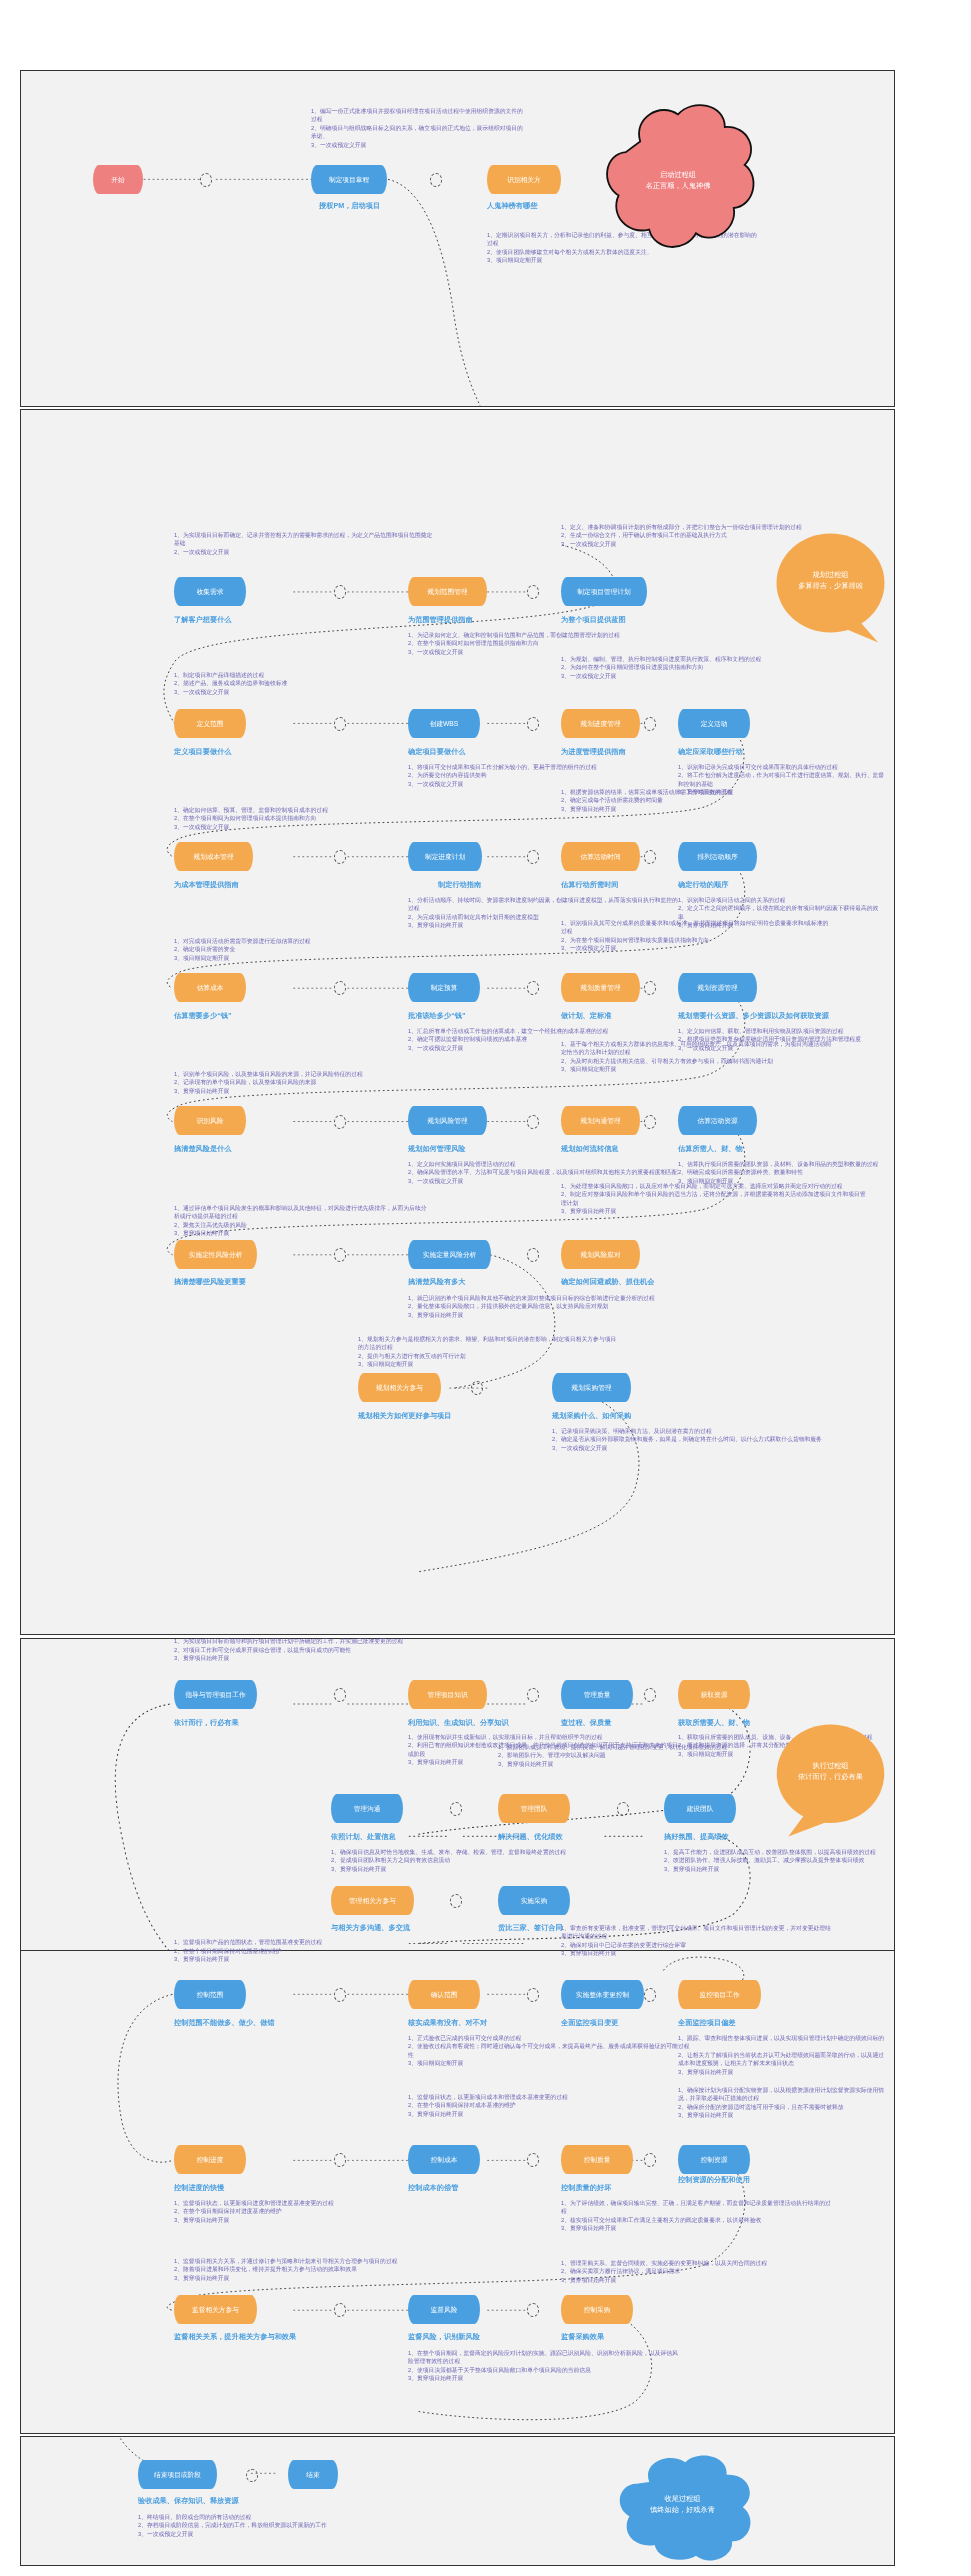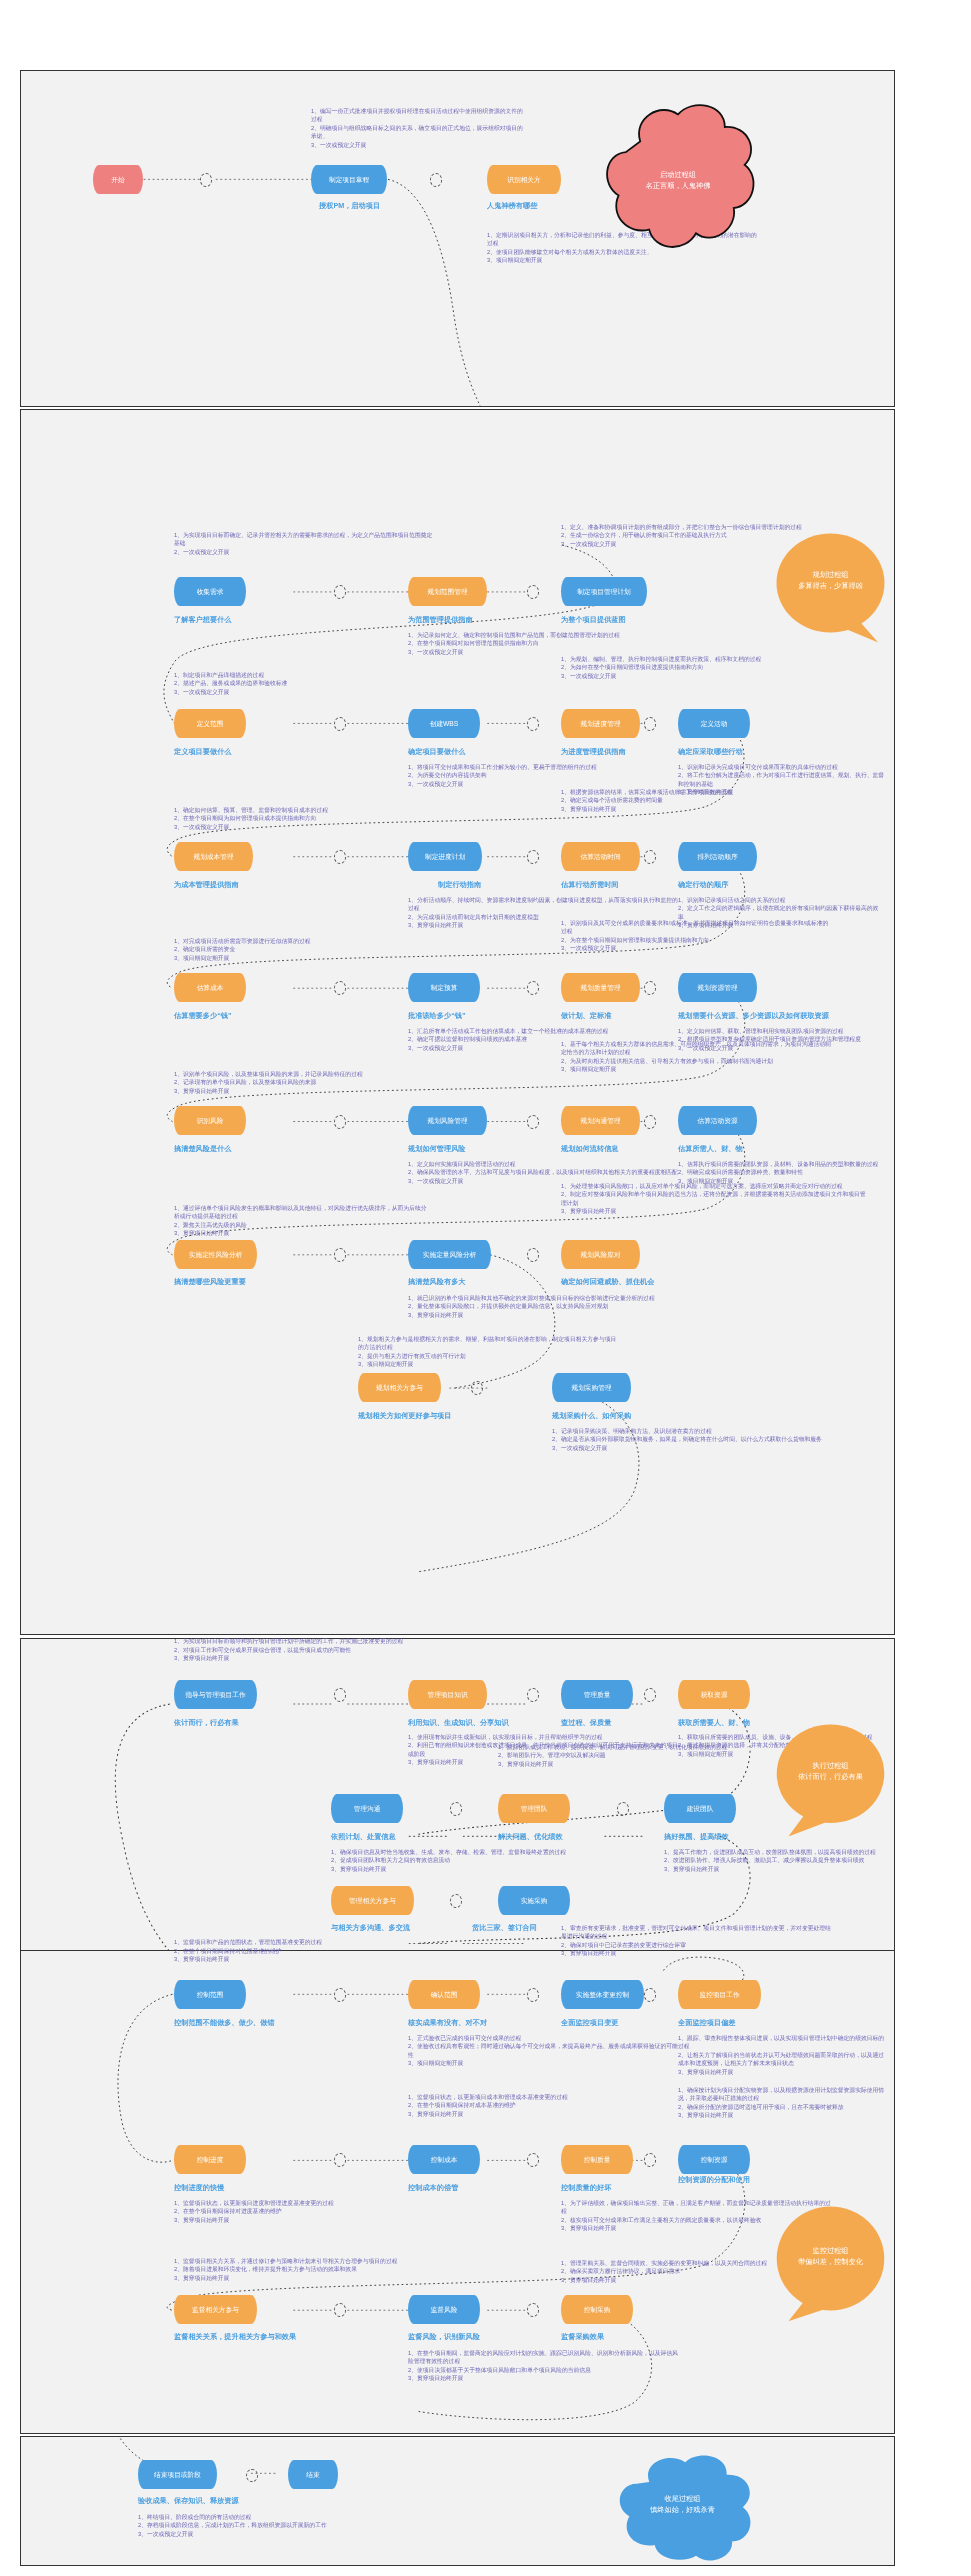--- a/index.html
+++ b/index.html
@@ -449,21 +449,21 @@
       </div>
 
       <div class="node orange" style="left:310px;top:247px;width:83px;height:29px;">
         <span>管理相关方参与</span>
       </div>
       <div class="subtitle" style="left:310px;top:284px;">与相关方多沟通、多交流</div>
       <div class="conn" style="left:429px;top:255px;"></div>
       <div class="node blue" style="left:477px;top:247px;width:72px;height:29px;">
         <span>实施采购</span>
       </div>
-      <div class="subtitle" style="left:451px;top:284px;">货比三家、签订合同</div>
+      <div class="subtitle" style="left:477px;top:284px;">货比三家、签订合同</div>
 
       <div class="cloudwrap" style="left:751px;top:81px;width:117px;height:121px;">
         <svg viewBox="0 0 130 135" width="117" height="121">
           <ellipse cx="65" cy="60" rx="60" ry="55" fill="#f4a94e"></ellipse>
           <path d="M40,100 L18,130 L60,114 Z" fill="#f4a94e"></path>
         </svg>
         <div class="cloudtext" style="height:103px;">
           <span>执行过程组</span>
           <span>依计而行，行必有果</span>
         </div>
@@ -594,30 +594,20 @@
       <div class="node orange" style="left:540px;top:344px;width:72px;height:29px;">
         <span>控制采购</span>
       </div>
       <div class="subtitle" style="left:540px;top:381px;">监督采购效果</div>
       <div class="desc" style="left:540px;top:308px;width:270px;">
         <div>1、管理采购关系、监督合同绩效、实施必要的变更和纠偏，以及关闭合同的过程</div>
         <div>2、确保买卖双方履行法律协议，满足项目需求</div>
         <div>3、贯穿项目始终开展</div>
       </div>
 
-      <div class="cloudwrap" style="left:751px;top:252px;width:117px;height:121px;">
-        <svg viewBox="0 0 130 135" width="117" height="121">
-          <ellipse cx="65" cy="62" rx="60" ry="58" fill="#f4a94e"></ellipse>
-          <path d="M40,104 L18,132 L60,118 Z" fill="#f4a94e"></path>
-        </svg>
-        <div class="cloudtext" style="height:108px;">
-          <span>监控过程组</span>
-          <span>带偏纠差，控制变化</span>
-        </div>
-      </div>
     </div>
   </div>
 
   <div class="section" style="top:2436px;height:130px;">
     <div class="canvas">
       <svg class="links" viewBox="0 0 968 148" preserveAspectRatio="none">
         <path d="M255,42 L282,42 M298,42 L325,42" stroke="#666" stroke-width="1" stroke-dasharray="2 3" fill="none"></path>
         <path d="M168,42 C130,30 110,10 100,-20" stroke="#333" stroke-width="1" stroke-dasharray="2 3" fill="none"></path>
       </svg>
 

